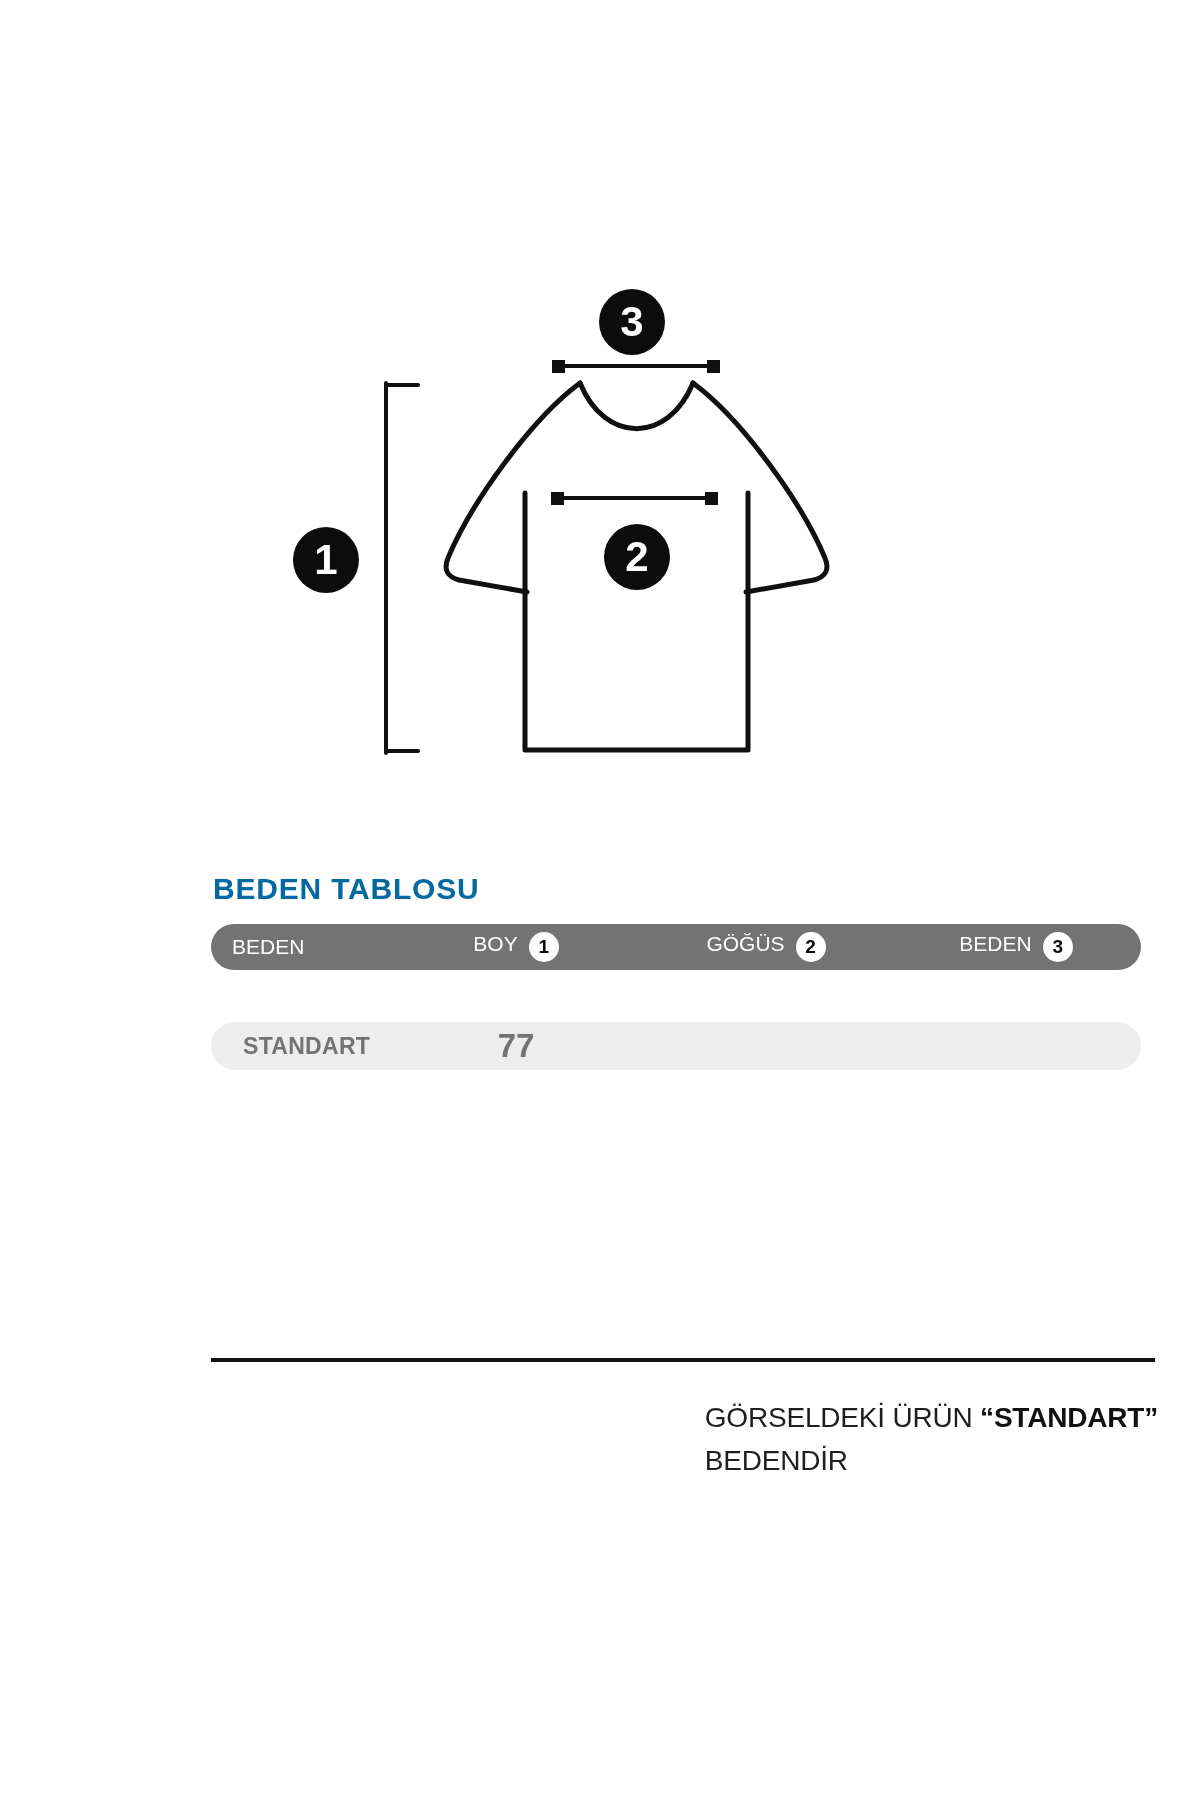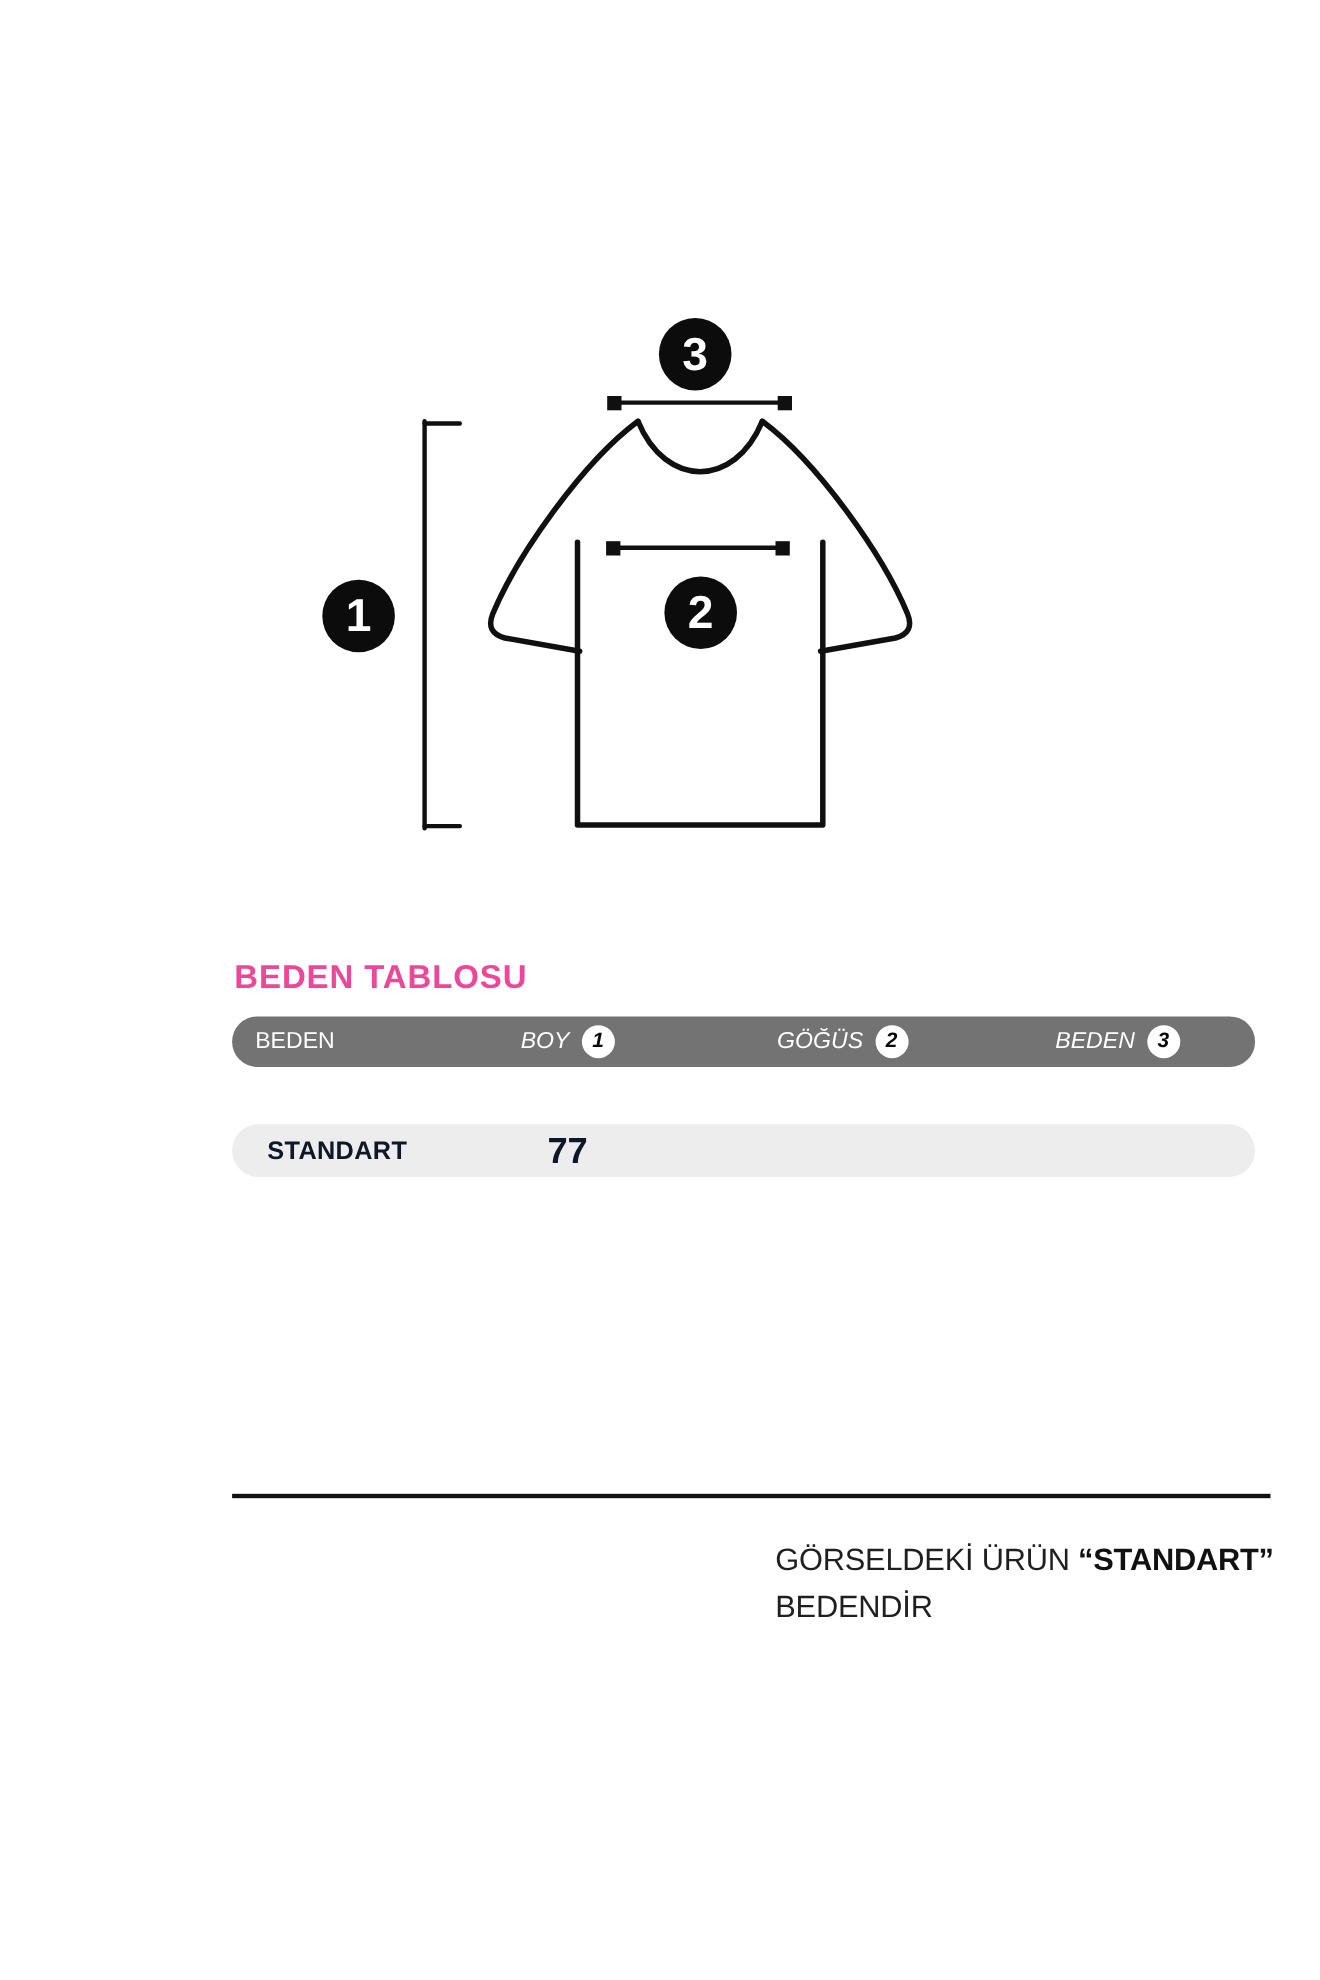--- a/index.html
+++ b/index.html
@@ -13,39 +13,39 @@
     position:absolute;width:66px;height:66px;border-radius:50%;
     background:#0c0c0c;color:#ffffff;display:flex;align-items:center;justify-content:center;
     font-size:42px;font-weight:bold;line-height:1;
   }
   .badge-1{left:293px;top:527px;}
   .badge-2{left:604px;top:524px;}
   .badge-3{left:599px;top:289px;}
   
   .chart-title{
     position:absolute;left:213px;top:872px;
-    font-size:30px;font-weight:bold;letter-spacing:0.8px;color:#ec4899;
+    font-size:30px;font-weight:bold;letter-spacing:0.8px;color:#0369a1;
   }
   .row-grid{
     position:absolute;left:211px;width:930px;
     display:grid;grid-template-columns:180px 250px 250px 250px;align-items:center;
   }
   .header-row{
     top:924px;height:46px;border-radius:23px;background:#737373;color:#ffffff;
     font-size:21px;
   }
   .header-first{padding-left:21px;}
-  .header-cell{display:flex;align-items:center;justify-content:center;gap:11px;font-style:italic;}
+  .header-cell{display:flex;align-items:flex-start;justify-content:center;gap:11px;}
   .mini-badge{
     width:30px;height:30px;border-radius:50%;background:#ffffff;color:#0a0a0a;
     display:flex;align-items:center;justify-content:center;
     font-size:19px;font-weight:bold;flex:0 0 auto;
   }
   .value-row{
-    top:1022px;height:48px;border-radius:24px;background:#ededed;color:#0f172a;
+    top:1022px;height:48px;border-radius:24px;background:#ededed;color:#737373;
   }
   .size-name{padding-left:32px;font-size:23px;font-weight:bold;letter-spacing:0.3px;}
   .value-cell{text-align:center;font-size:33px;font-weight:bold;}
   
   .divider{position:absolute;left:211px;top:1358px;width:944px;height:4px;background:#111111;}
   .footnote{
     position:absolute;right:42px;top:1396px;text-align:right;
     font-size:28px;line-height:43px;color:#1f1f1f;letter-spacing:-0.2px;
   }
   .footnote .sub{display:inline-block;text-align:left;margin-left:48px;}

